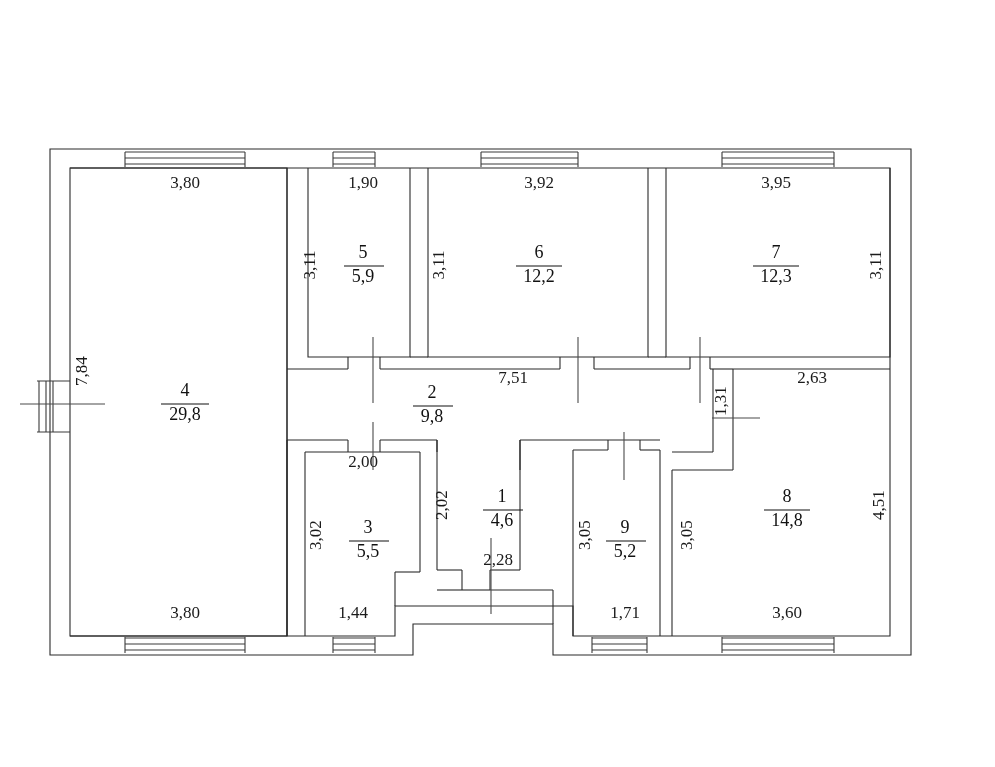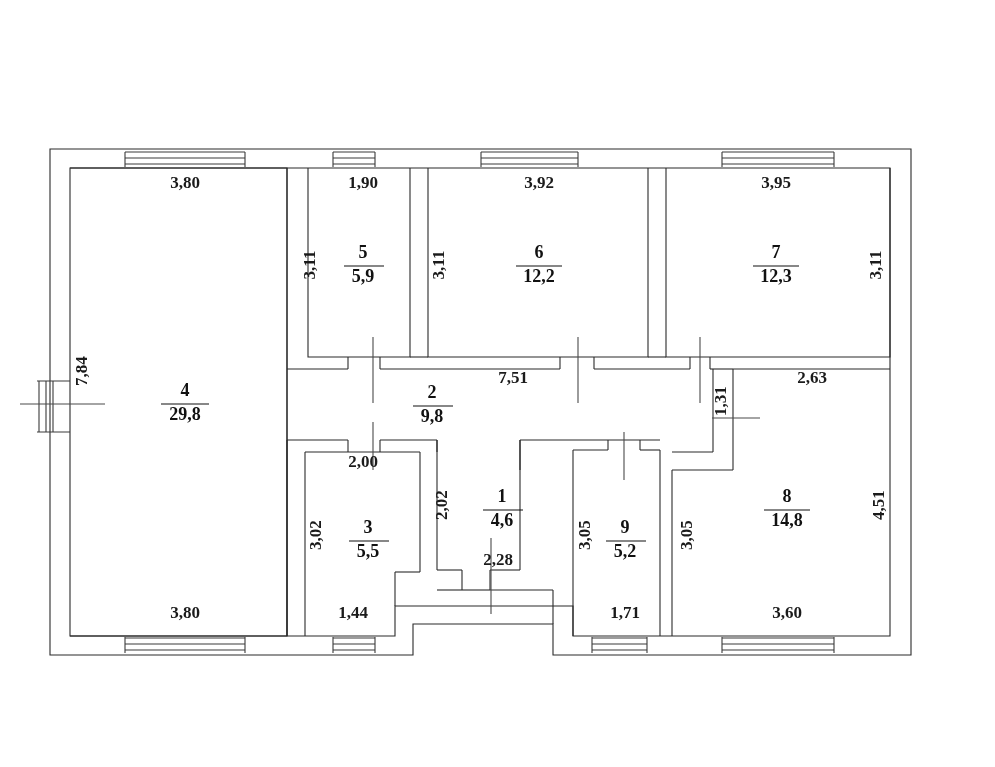--- a/index.html
+++ b/index.html
@@ -11,21 +11,20 @@
     width: 995px;
     height: 767px;
     font-family: "Liberation Serif", serif;
     overflow: hidden;
   }
   #plan-root {
     position: relative;
     width: 995px;
     height: 767px;
     background: #ffffff;
-    font-weight: bold;
   }
   svg#floorplan {
     display: block;
     width: 995px;
     height: 767px;
   }
   .wall-line {
     stroke: #2b2b2b;
     stroke-width: 1.1;
     fill: none;

